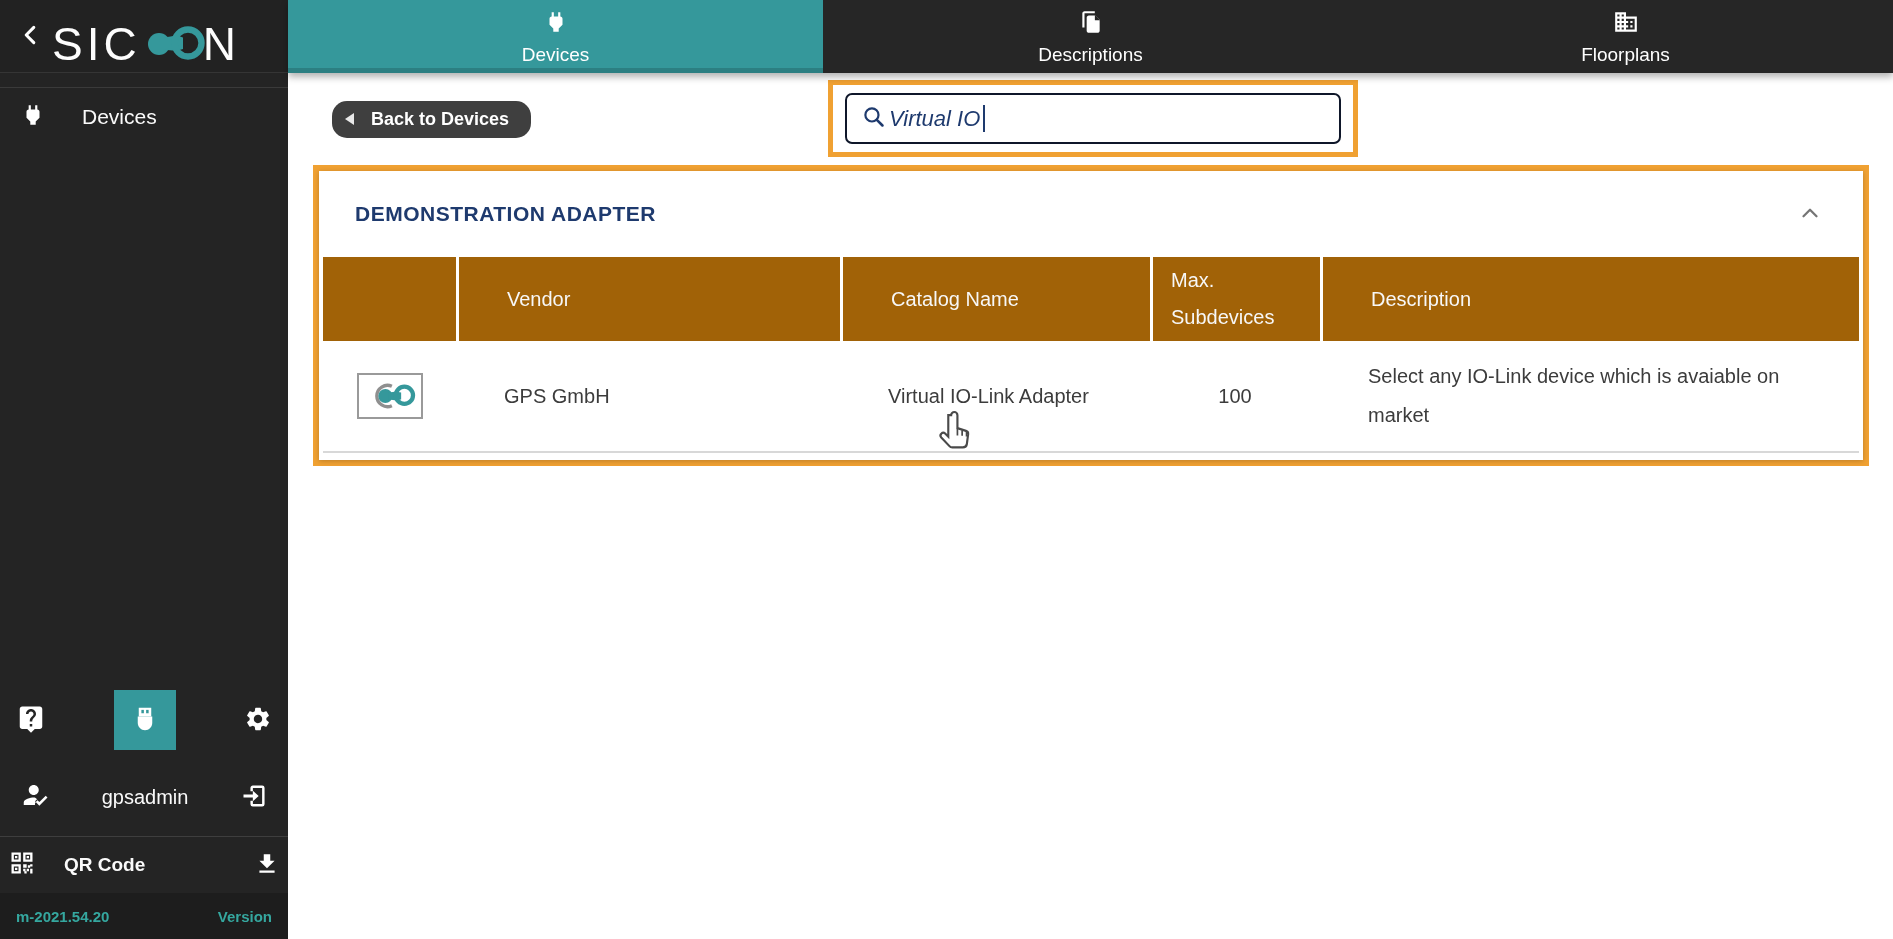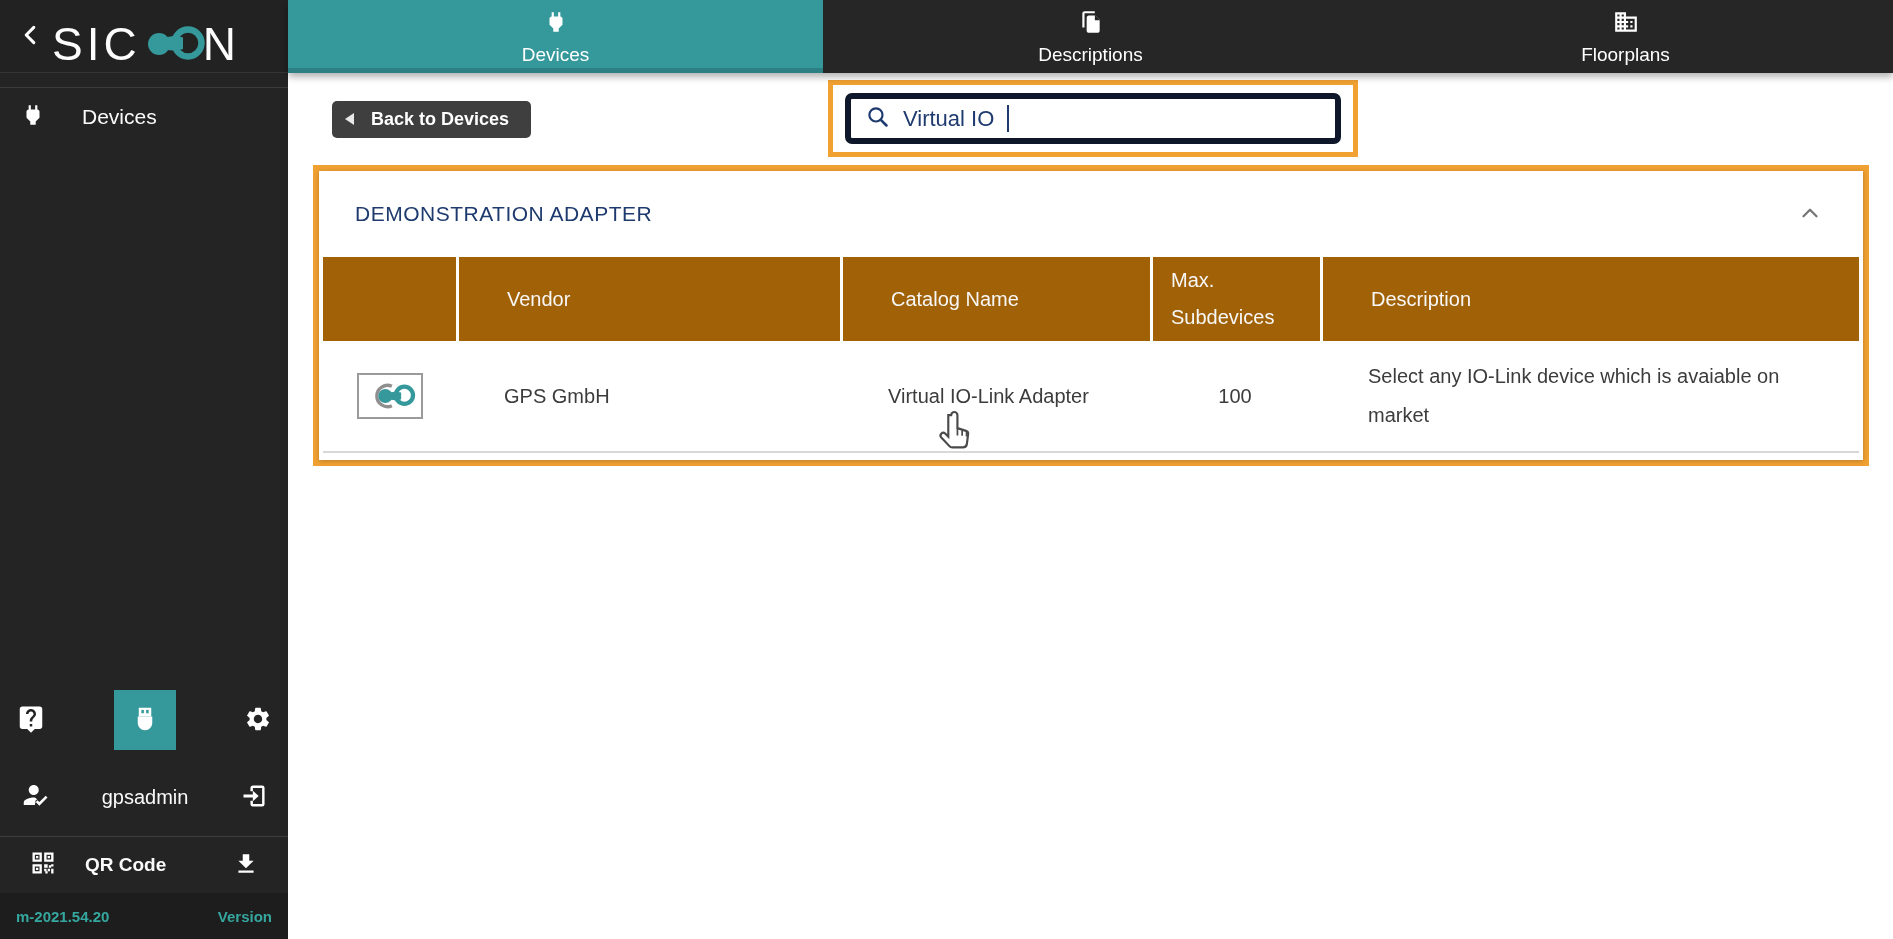--- a/index.html
+++ b/index.html
@@ -33,21 +33,21 @@
   .side-tools {
     height:76px; flex-shrink:0; display:flex; align-items:center;
     justify-content:space-between; padding:0 16px;
   }
   .tool-btn { background:none; border:none; padding:0; display:flex; align-items:center; justify-content:center; cursor:pointer; }
   .tool-btn.selected { width:62px; height:60px; background:#35989b; }
   .side-user { height:78px; flex-shrink:0; display:flex; align-items:center; padding:0 20px; }
   .side-user .uname { flex:1; text-align:center; font-size:20px; color:#fafafa; }
   .side-qr {
     height:57px; flex-shrink:0; border-top:1px solid rgba(255,255,255,0.12);
-    display:flex; align-items:center; padding:0 29px; gap:28px;
+    display:flex; align-items:center; padding:0 8px; gap:28px;
     font-size:19px; font-weight:bold; color:#fafafa; cursor:pointer;
   }
   .side-qr .dl { margin-left:auto; }
   .side-version {
     height:46px; flex-shrink:0; background:#1d1d1d;
     display:flex; align-items:center; justify-content:space-between;
     padding:0 16px; color:#35a79f; font-size:15px; font-weight:bold;
   }
 
   
@@ -59,43 +59,43 @@
   .tab {
     flex:1; display:flex; flex-direction:column; align-items:center; justify-content:center;
     gap:4px; color:#ffffff; font-size:19px; cursor:pointer; padding-top:2px;
   }
   .tab.active { background:#35989b; box-shadow:inset 0 -5px 0 rgba(0,0,0,0.16); }
 
   .content { flex:1; position:relative; background:#ffffff; }
 
   .back-btn {
     position:absolute; left:44px; top:28px; height:37px;
-    background:#3f3f3f; color:#ffffff; border:none; border-radius:5px;
+    background:#3f3f3f; color:#ffffff; border:none; border-radius:15px;
     font-family:"Liberation Sans", sans-serif; font-weight:bold; font-size:18px;
     display:flex; align-items:center; gap:17px; padding:0 22px 0 13px; cursor:pointer;
   }
 
   .search-wrap {
     position:absolute; left:540px; top:7px; width:530px; height:77px;
     border:5px solid #f0a132; background:#ffffff; padding:8px 12px;
   }
   .search-box {
-    width:100%; height:100%; border:6px solid #0f172a; border-radius:7px;
-    display:flex; align-items:center; gap:13px; padding:0 14px; cursor:text;
+    width:100%; height:100%; border:2px solid #0f172a; border-radius:7px;
+    display:flex; align-items:center; gap:3px; padding:0 14px; cursor:text;font-style:italic;
   }
   .search-text { color:#1e3a6e; font-size:22px; }
   .caret { width:2px; height:27px; background:#1e3a6e; }
 
   .panel-wrap {
     position:absolute; left:25px; top:92px; width:1556px; height:301px;
     border:6px solid #f0a132; background:#ffffff;
   }
   .panel { width:100%; height:100%; display:flex; flex-direction:column; box-shadow:0 1px 5px rgba(0,0,0,0.22); }
   .panel-head { height:86px; flex-shrink:0; display:flex; align-items:center; justify-content:space-between; padding:0 36px; }
-  .panel-title { color:#1e3a6e; font-size:21px; font-weight:normal; letter-spacing:0.5px; }
+  .panel-title { color:#1e3a6e; font-size:21px; font-weight:bold; letter-spacing:0.5px; }
   .collapse-toggle { background:none; border:none; cursor:pointer; padding:4px; display:flex; }
 
   .tbl { margin:0 4px; }
   .thead { display:flex; background:#a16207; height:84px; color:#f7f7f7; font-size:20px; }
   .th { display:flex; align-items:center; padding-left:48px; }
   .th + .th { border-left:3px solid #ffffff; }
   .c1 { width:133px; padding-left:0; flex-shrink:0; }
   .c2 { width:384px; flex-shrink:0; }
   .c3 { width:310px; flex-shrink:0; }
   .c4 { width:170px; flex-shrink:0; }

